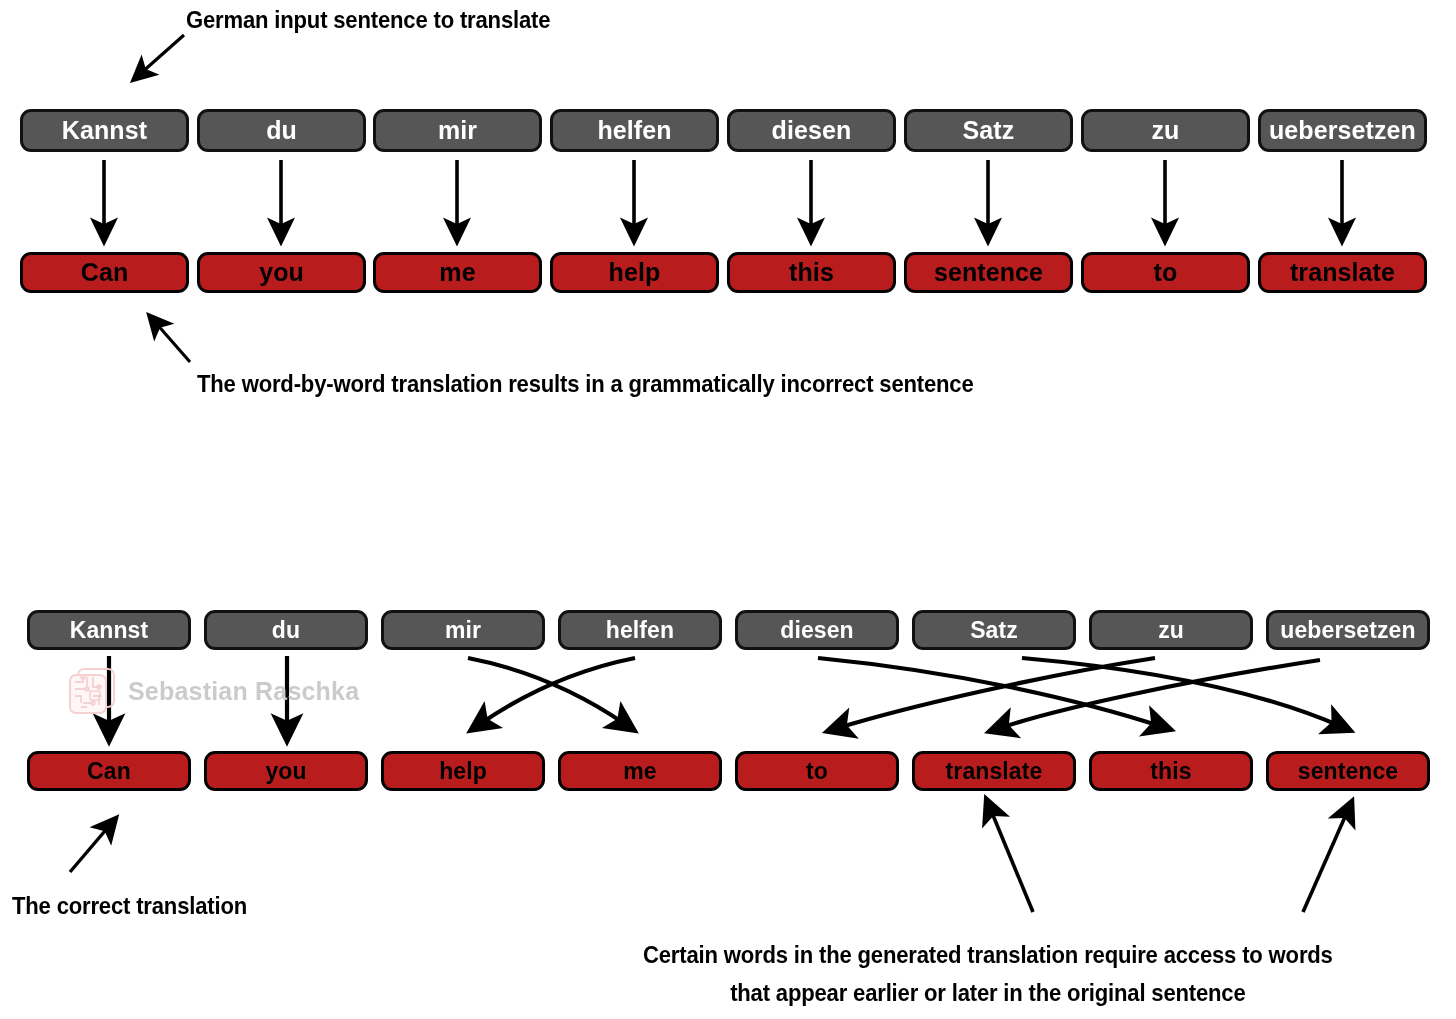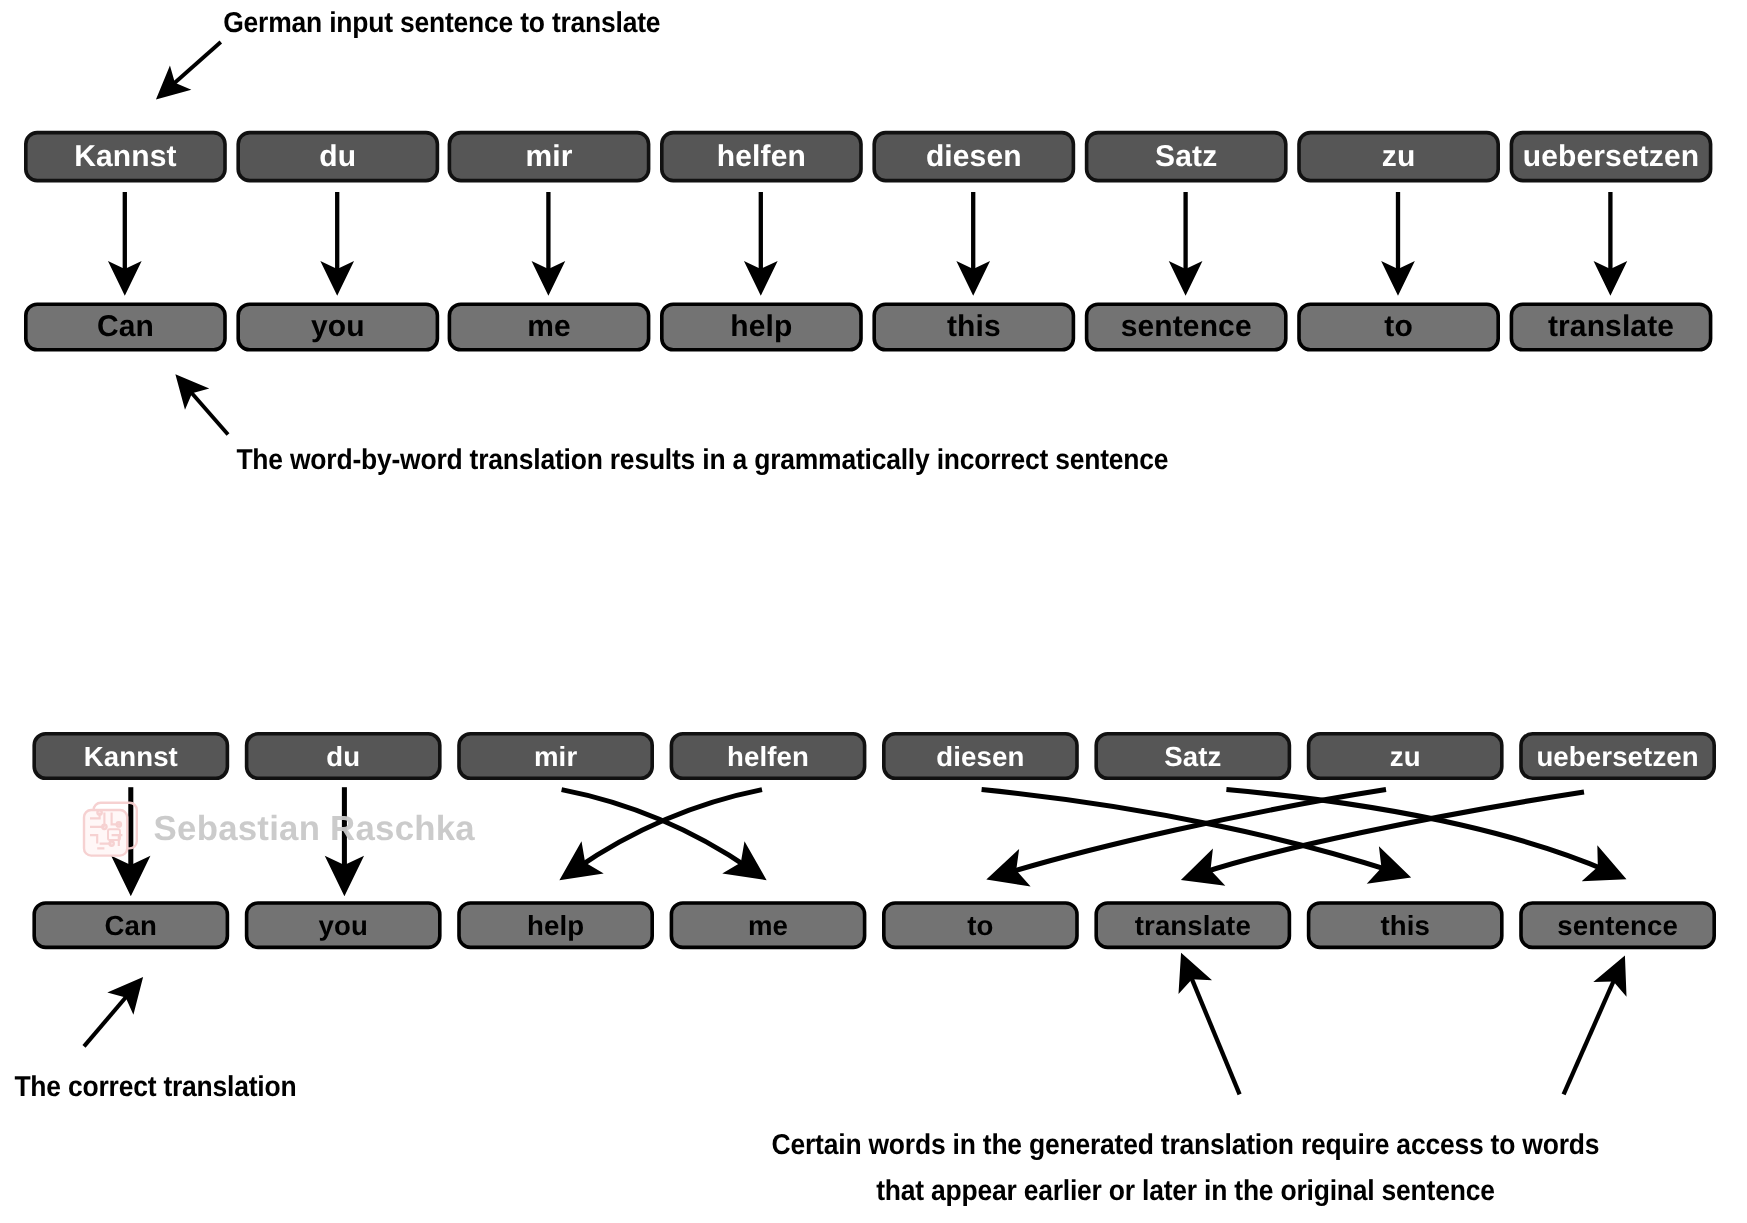--- a/index.html
+++ b/index.html
@@ -41,21 +41,21 @@
     letter-spacing: 0.1px;
     font-weight: bold;
   }
   .token.src {
     background: #565656;
     color: #ffffff;
     border: 3px solid #111111;
     font-size: 25px;
   }
   .token.tgt {
-    background: #737373;
+    background: #b91c1c;
     color: #000000;
     border: 3px solid #000000;
     font-size: 25px;
   }
   .row-top-src .token, .row-top-tgt .token { font-size: 25px; }
   .row-bot-src .token, .row-bot-tgt .token { font-size: 23px; }
 
   
   .caption {
     position: absolute;
@@ -78,21 +78,21 @@
     position: absolute;
     left: 66px;
     top: 663px;
     display: flex;
     align-items: center;
     gap: 8px;
     opacity: 0.95;
   }
   #watermark .wm-text {
     font-family: "Liberation Sans", sans-serif;
-    font-size: 29px;
+    font-size: 25px;
     font-weight: bold;
     color: #c9c9c9;
     letter-spacing: 0.2px;
   }
 </style>
 </head>
 <body>
 
 <div id="stage">
 

